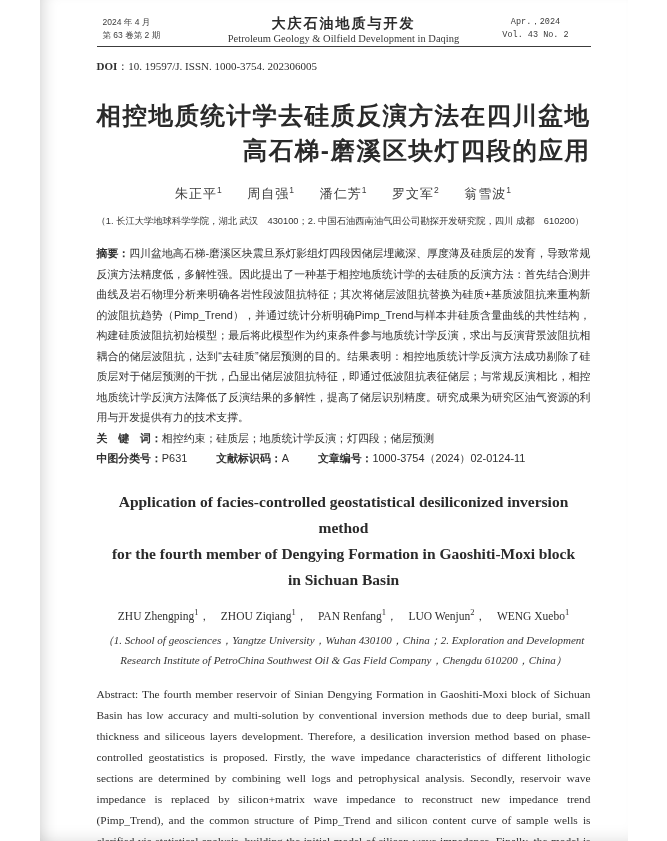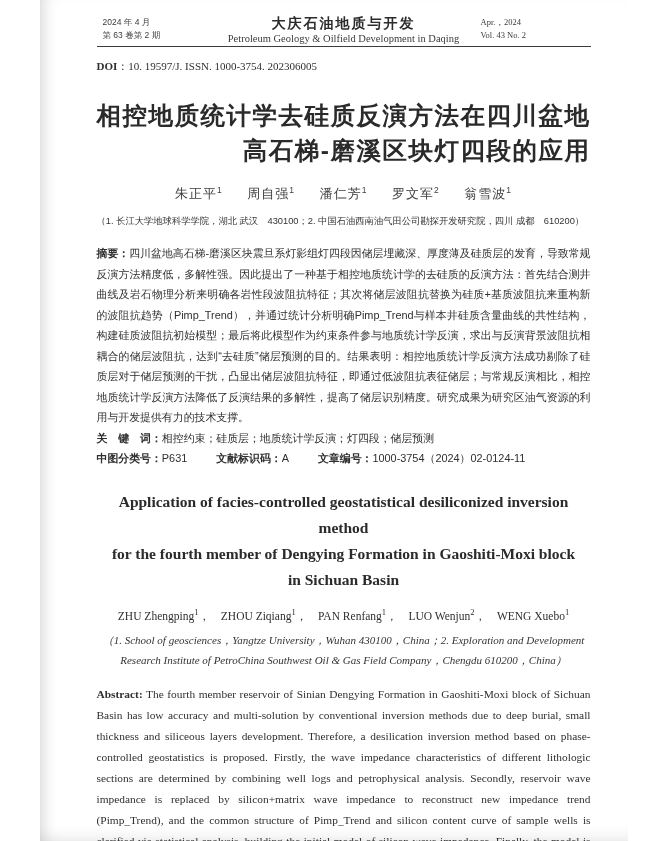--- a/index.html
+++ b/index.html
@@ -14,21 +14,21 @@
     box-shadow: inset 14px 0 16px -12px rgba(0,0,0,0.18), inset 0 -14px 16px -12px rgba(0,0,0,0.10);
     padding: 16px 37px 16px 57px;
   }
   .cn { font-family: "Liberation Sans", "DejaVu Sans", sans-serif; }
   .en { font-family: "Liberation Serif", "DejaVu Serif", serif; }
 
   
   .jheader { display: flex; align-items: flex-start; justify-content: space-between; height: 30px; }
   .jh-left, .jh-right { font-size: 8.5px; line-height: 13px; color: #3a3a3a; width: 110px; }
   .jh-left { text-align: left; padding-left: 6px; }
-  .jh-right { text-align: left; }
+  .jh-right { text-align: center; font-family: Liberation Mono, monospace; }
   .jh-center { text-align: center; flex: 1; }
   .jh-title-cn { font-size: 14px; font-weight: bold; letter-spacing: 2px; color: #2b2b2b; line-height: 15px; }
   .jh-title-en { font-size: 10.5px; color: #3a3a3a; line-height: 15px; }
   .jh-rule { border: none; border-top: 1.6px solid #3c3c3c; margin-top: 0px; }
 
   .doi-line { font-size: 11px; margin-top: 12px; color: #2f2f2f; }
   .doi-line b { font-weight: bold; }
 
   
   .title-cn { text-align: right; margin-top: 24px; font-size: 24.5px; font-weight: bold; color: #2a2a2a; line-height: 35px; letter-spacing: 1.5px; }
@@ -43,21 +43,21 @@
   .kw-line, .clc-line { font-size: 10.9px; line-height: 20.5px; color: #2f2f2f; }
   .clc-line .seg { margin-right: 26px; }
   .clc-line .seg:last-child { margin-right: 0; }
 
   
   .title-en { text-align: center; margin-top: 20px; font-size: 15.5px; font-weight: bold; color: #2b2b2b; line-height: 26px; }
   .authors-en { text-align: center; margin-top: 14px; font-size: 11.5px; color: #2e2e2e; }
   .authors-en .au { margin: 0 4px; }
   .affil-en { text-align: center; margin-top: 6px; font-size: 11px; font-style: italic; color: #333; line-height: 20px; }
   .abs-en { margin-top: 14px; font-size: 11.4px; line-height: 21px; text-align: justify; color: #2f2f2f; }
-  .abs-en .lbl { font-weight: bold; font-style: normal; margin-top: 28px; }
+  .abs-en .lbl { font-weight: normal; font-style: normal; margin-top: 28px; }
 
   
   .fn-rule { border: none; border-top: 1.6px solid #555; width: 123px; margin-top: 10px; }
 </style>
 </head>
 <body>
 
 <div class="page">
 
   <div class="jheader">

